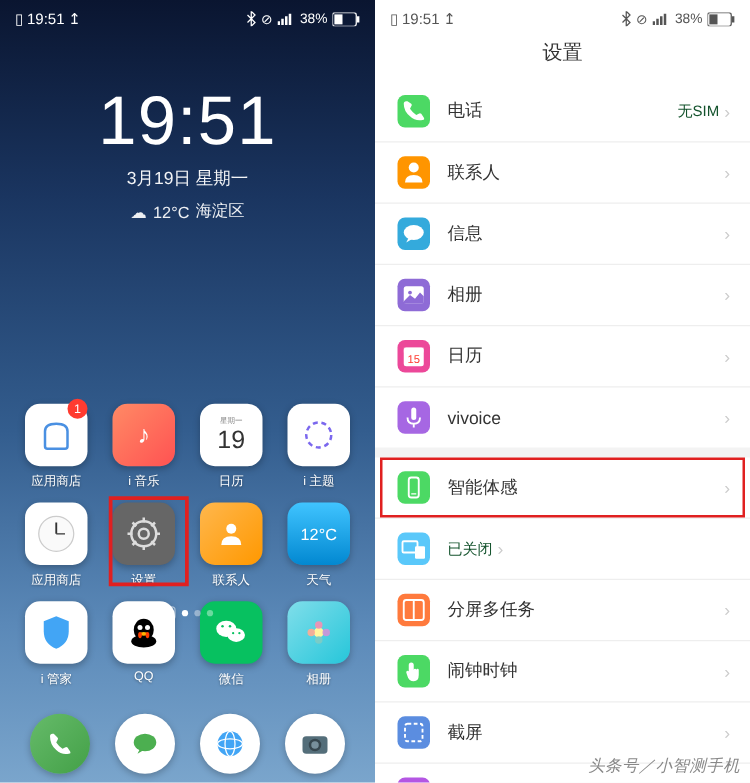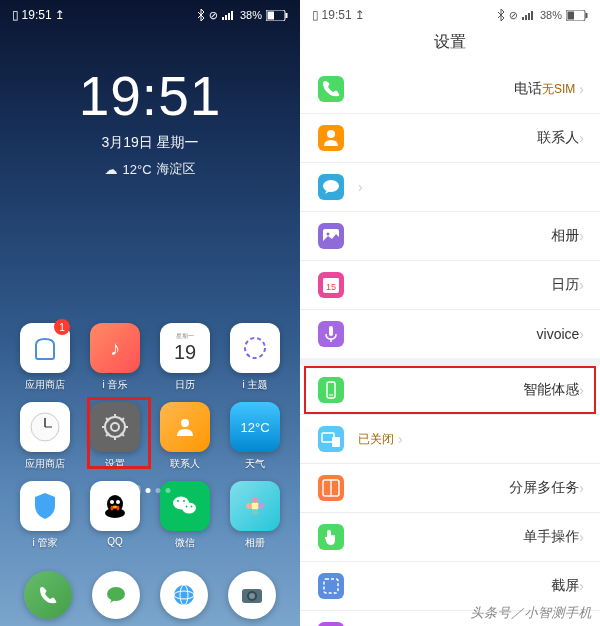--- a/index.html
+++ b/index.html
@@ -30,27 +30,27 @@
   .dock-ind { position: absolute; bottom: 64px; left: 50%; transform: translateX(-50%); display: flex; gap: 5px; align-items: center; }
   .dot { width: 5px; height: 5px; border-radius: 50%; background: rgba(255,255,255,.4); }
   .dot.active { background: #fff; }
   .home-dot { width: 11px; height: 11px; border-radius: 3px; border: 1.5px solid rgba(255,255,255,.5); }
   
   
   .settings-screen { background: #fff; color: #333; }
   .settings-screen .status-bar { color: #555; }
   .settings-title { text-align: center; font-size: 16px; font-weight: 500; padding: 8px 0 12px; color: #333; }
   .settings-list { }
-  .settings-group { border-top: 8px solid #f3f3f3; text-align: right; }
+  .settings-group { border-top: 8px solid #f3f3f3; }
   .settings-group:first-child { border-top: none; }
   .settings-item { display: flex; align-items: center; padding: 11px 16px 11px 18px; border-bottom: .5px solid #eee; position: relative; }
   .settings-item:last-child { border-bottom: none; }
   .si-icon { width: 26px; height: 26px; border-radius: 6px; display: flex; align-items: center; justify-content: center; margin-right: 14px; flex-shrink: 0; }
   .si-label { font-size: 14px; color: #333; flex: 1; }
-  .si-value { font-size: 12px; color: #a16207; margin-right: 4px; }
+  .si-value { font-size: 12px; color: #14532d; margin-right: 4px; }
   .chevron { color: #ccc; font-size: 14px; }
   .highlight-box-r { position: absolute; border: 2px solid #e02020; pointer-events: none; z-index: 5; }
   
   .watermark { position: absolute; bottom: 4px; right: 8px; font-size: 13px; color: #888; font-style: italic; letter-spacing: .5px; }
 </style>
 </head>
 <body>
 
 <div class="phone home-screen">
   <div class="status-bar">
@@ -305,20 +305,21 @@
           <div class="si-label">联系人</div>
           <div class="chevron">›</div>
         </div>
         <div class="settings-item">
           <div class="si-icon" style="background:#34aadc;">
             <svg width="24" height="24" viewBox="0 0 24 24">
               <ellipse cx="12" cy="11" rx="8" ry="6" fill="#fff"></ellipse>
               <path d="M8 15L6 19L11 16" fill="#fff"></path>
             </svg>
           </div>
+          <div class="si-label">信息</div>
           <div class="chevron">›</div>
         </div>
         <div class="settings-item">
           <div class="si-icon" style="background:#8e6bd6;">
             <svg width="24" height="24" viewBox="0 0 24 24">
               <rect x="4" y="5" width="16" height="14" rx="2" fill="#fff"></rect>
               <circle cx="9" cy="10" r="1.5" fill="#8e6bd6"></circle>
               <path d="M4 17L9 12L13 15L17 10L20 13V19H4Z" fill="#8e6bd6"></path>
             </svg>
           </div>
@@ -378,21 +379,21 @@
           </div>
           <div class="si-label">分屏多任务</div>
           <div class="chevron">›</div>
         </div>
         <div class="settings-item">
           <div class="si-icon" style="background:#4cd964;">
             <svg width="24" height="24" viewBox="0 0 24 24">
               <path d="M8 12V7Q8 5 10 5Q12 5 12 7V11Q12 10 13 10Q14 10 14 11Q14 10 15 10Q16 10 16 11V15Q16 20 12 20Q8 20 7 16L6 13Q6 11 8 12Z" fill="#fff"></path>
             </svg>
           </div>
-          <div class="si-label">单手操作</div>
+          <div class="si-label">闹钟时钟</div>
           <div class="chevron">›</div>
         </div>
         <div class="settings-item">
           <div class="si-icon" style="background:#5b8de0;">
             <svg width="24" height="24" viewBox="0 0 24 24">
               <rect x="5" y="5" width="14" height="14" rx="2" fill="none" stroke="#fff" stroke-width="1.5" stroke-dasharray="3 2"></rect>
             </svg>
           </div>
           <div class="si-label">截屏</div>
           <div class="chevron">›</div>

